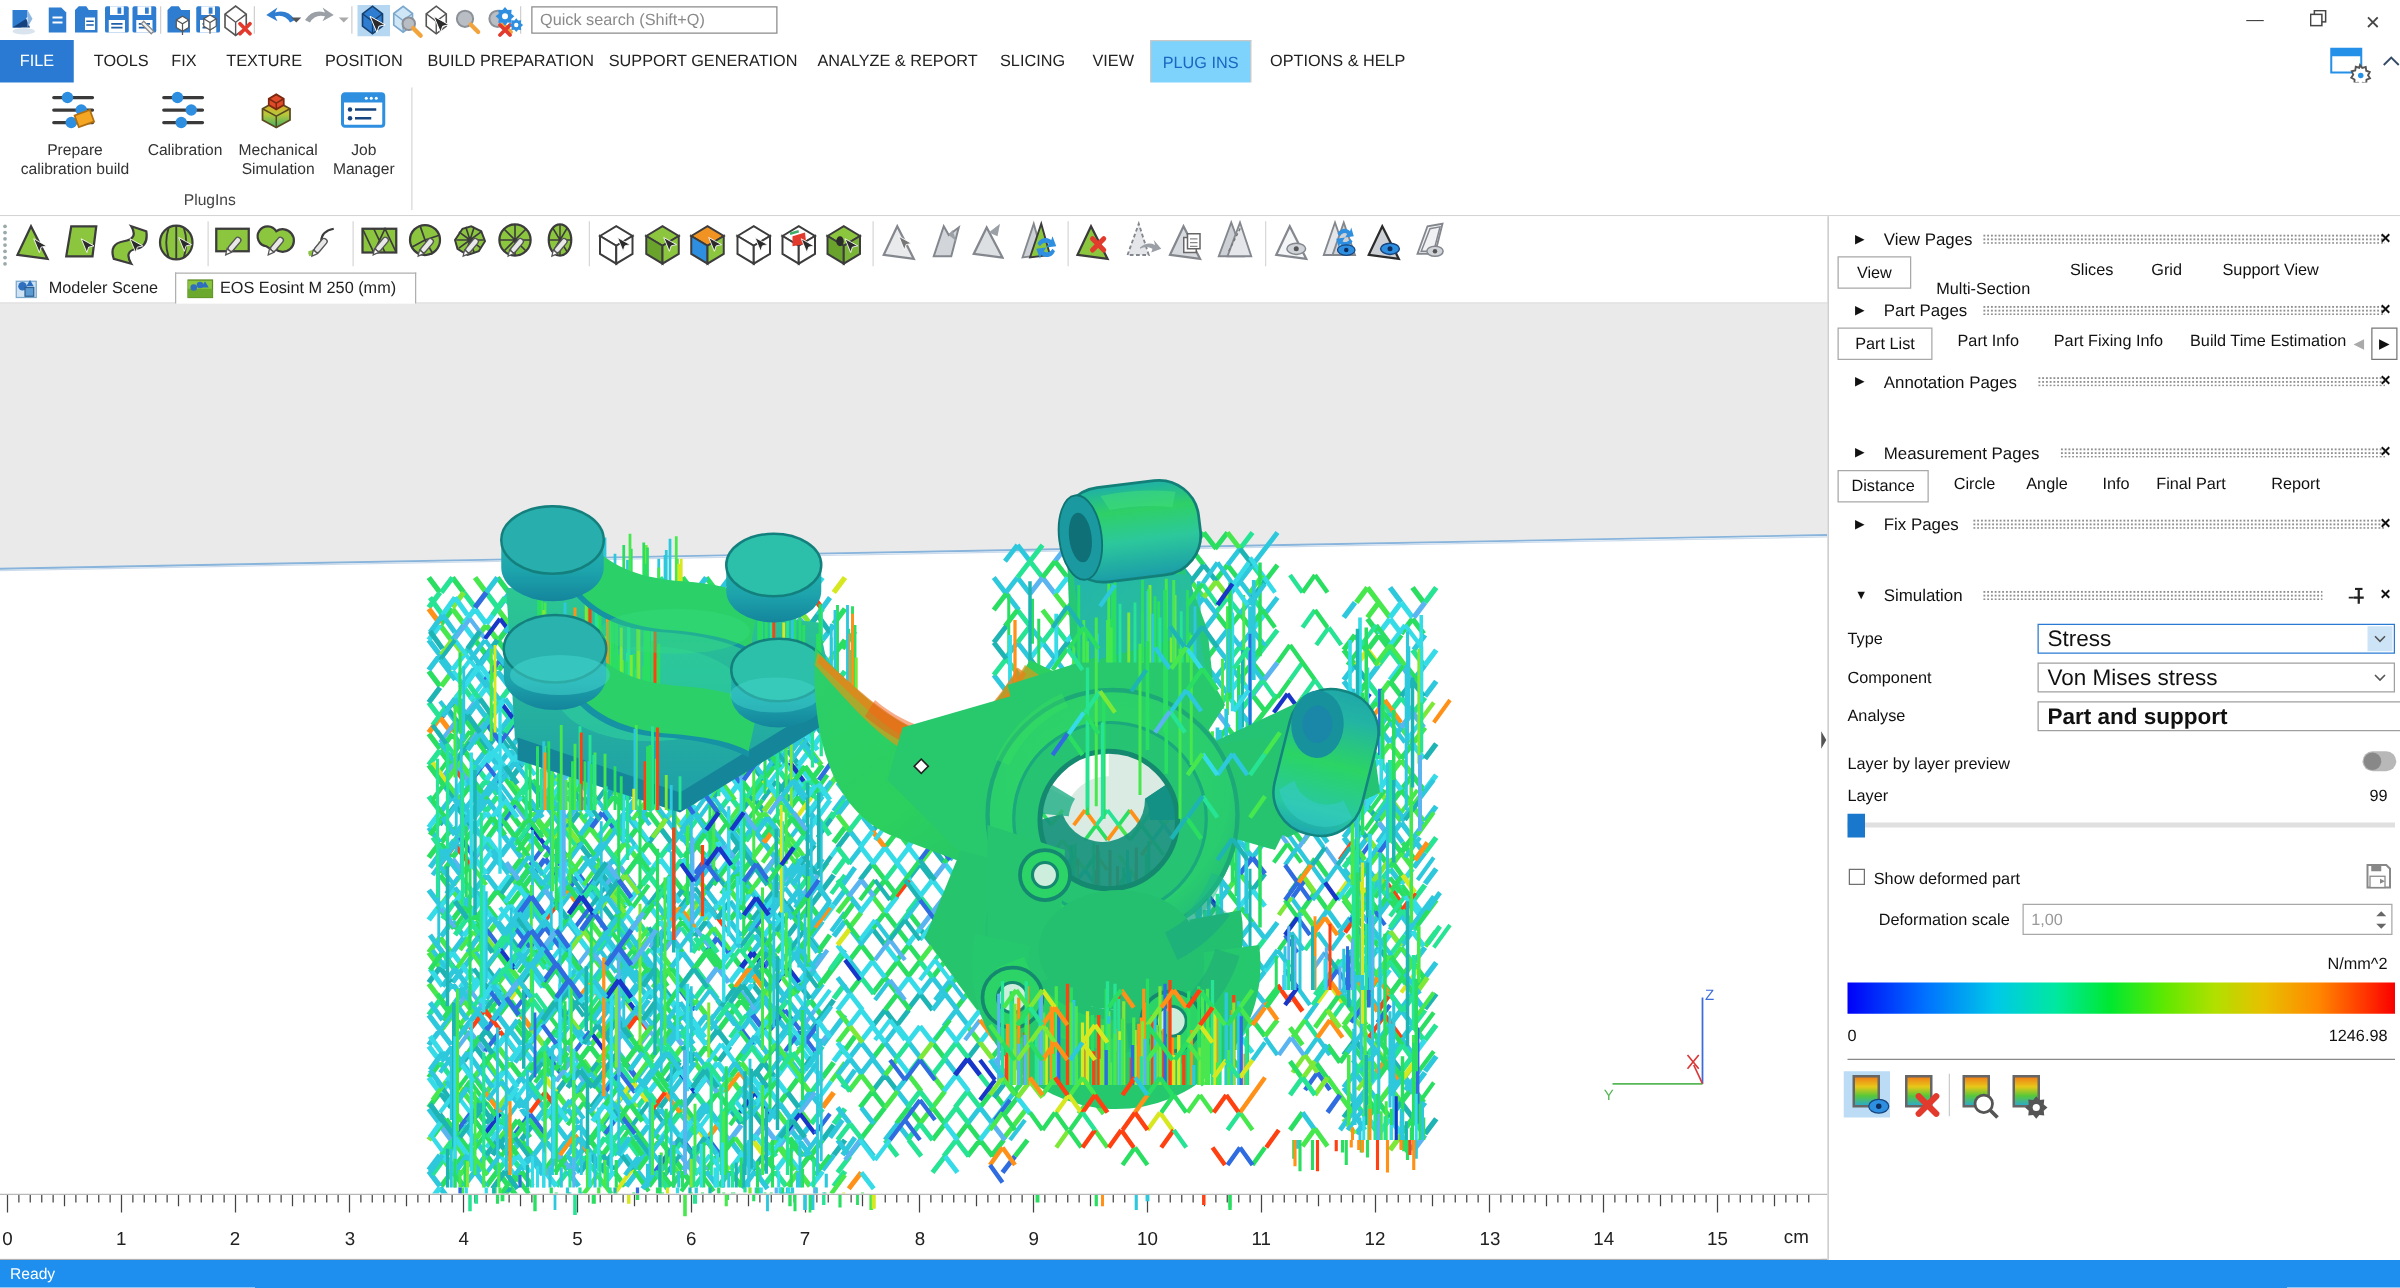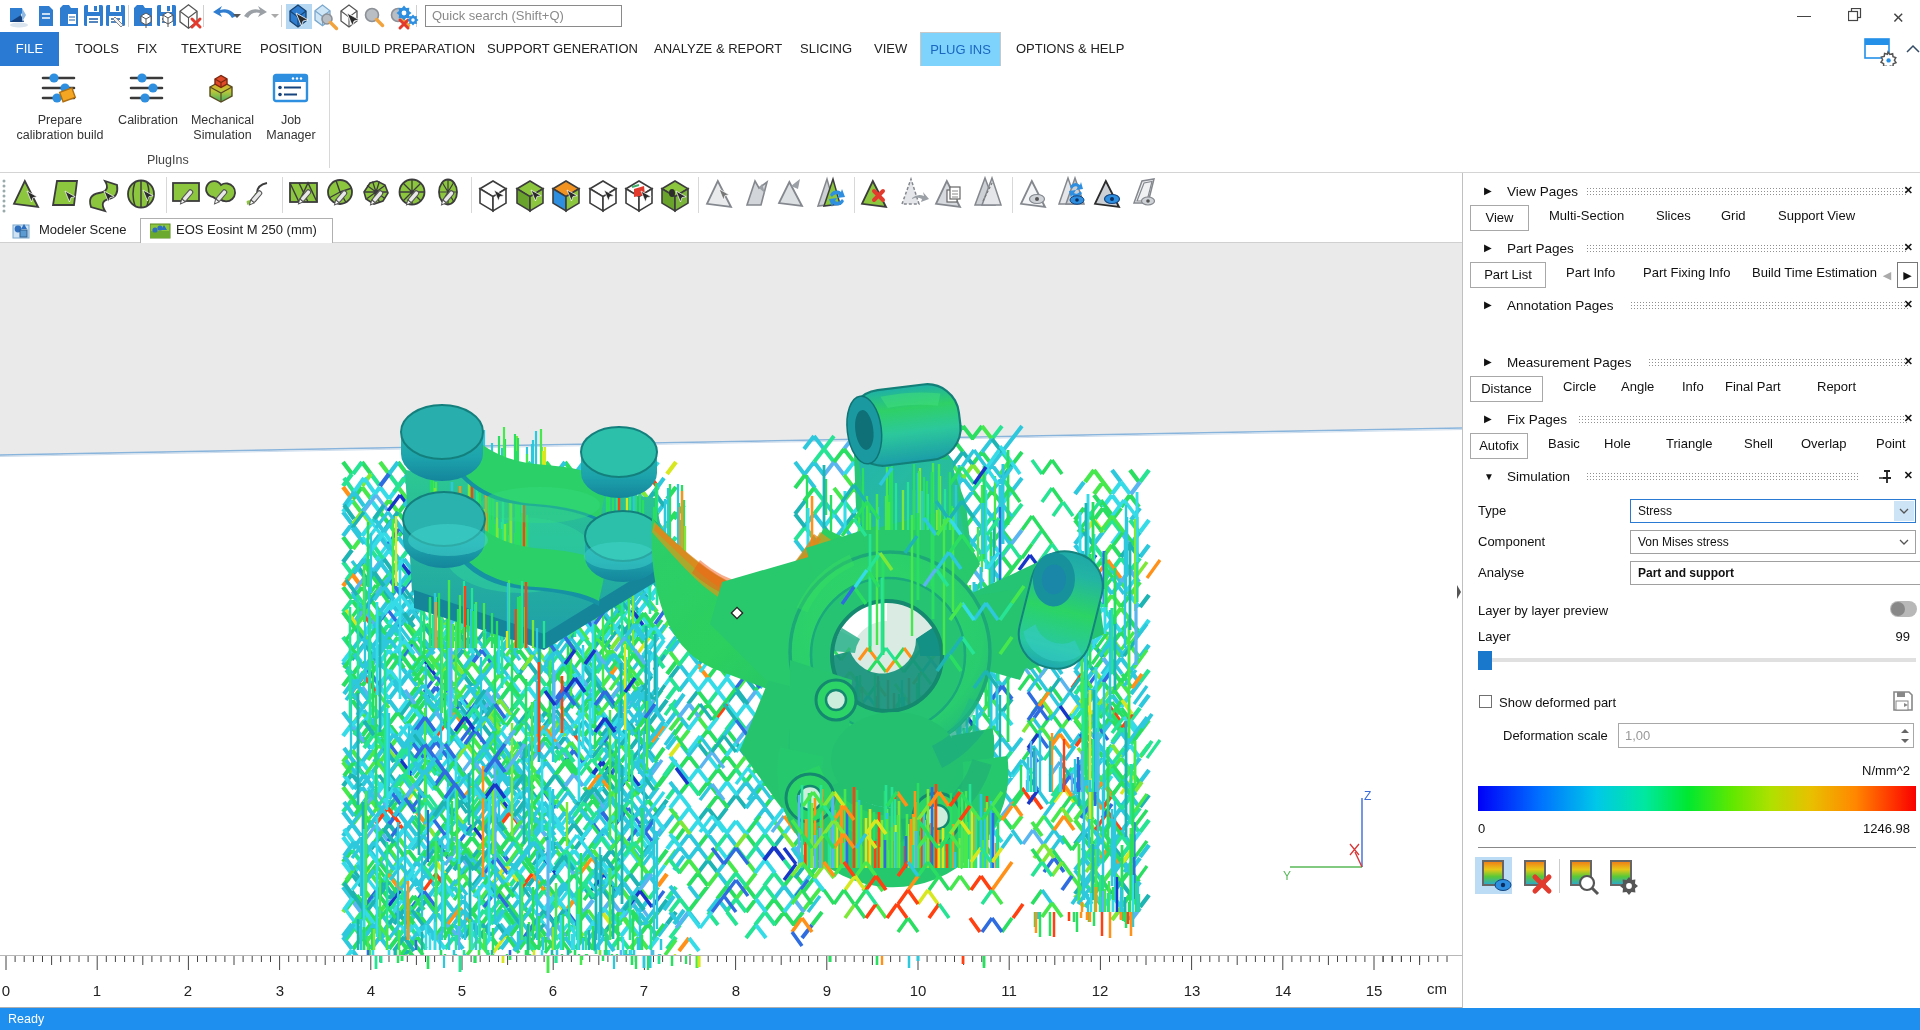--- a/index.html
+++ b/index.html
@@ -24,21 +24,21 @@
 .statusbar { position:absolute; left:0; top:1008px; width:1920px; height:22px; background:#1f8fef; color:#fff; font-size:12.5px; line-height:22px; padding-left:8px; }
 .panel { position:absolute; left:1462px; top:173px; width:458px; height:835px; background:#fff; border-left:1px solid #c0c0c0; }
 .sechead { position:absolute; left:7px; width:449px; height:19px; }
 .sechead .tri { position:absolute; left:14px; top:3px; font-size:10px; color:#111; }
 .sechead .t { position:absolute; left:37px; top:2px; font-size:13.5px; color:#111; }
 .sechead .dots { position:absolute; top:5px; height:8px; background-image:radial-gradient(#909090 26%, transparent 30%); background-size:3px 3px; }
 .sechead .x { position:absolute; right:6px; top:2px; font-size:11px; color:#111; font-weight:bold; }
 .ptabs { position:absolute; left:7px; width:449px; height:28px; font-size:13px; color:#111; }
 .ptab { position:absolute; top:5px; }
 .ptab-a { border:1px solid #a8a8a8; background:#fff; text-align:center; }
-.drop { position:absolute; height:24px; border:1px solid #a0a0a0; background:#fff; font-size:12px; color:#111; line-height:22px; padding-left:7px; }
+.drop { position:absolute; height:24px; border:1px solid #a0a0a0; background:#fff; font-size:18px; color:#111; line-height:22px; padding-left:7px; }
 .droparr { position:absolute; right:1px; top:1px; width:20px; height:20px; }
 .plabel { position:absolute; font-size:13px; color:#111; }
 </style>
 </head>
 <body>
 
 <div class="titlebar">
   <div class="winbtn" style="left:1797px; top:7px;">—</div>
   <svg class="winbtn" style="left:1848px; top:8px;" width="14" height="14">
       <rect x="3.5" y="0.5" width="9" height="9" fill="none" stroke="#444" stroke-width="1.2"></rect>
@@ -899,21 +899,21 @@
 <div class="panel" id="panel">
 
   <div class="sechead" style="top:9px;">
       <span class="tri">▶</span>
       <span class="t">View Pages</span>
       <span class="dots" style="left:116px; width:322px;"></span>
       <span class="x">✕</span>
     </div>
   <div class="ptabs" style="top:30px;">
     <div class="ptab ptab-a" style="left:0px; top:2px; width:59px; height:26px; line-height:24px;">View</div>
-    <div class="ptab" style="left:79px;">Multi-Section</div>
+    <div class="ptab" style="left:79px;margin-top:15px;">Multi-Section</div>
     <div class="ptab" style="left:186px;">Slices</div>
     <div class="ptab" style="left:251px;">Grid</div>
     <div class="ptab" style="left:308px;">Support View</div>
   </div>
 
   <div class="sechead" style="top:66px;">
       <span class="tri">▶</span>
       <span class="t">Part Pages</span>
       <span class="dots" style="left:116px; width:322px;"></span>
       <span class="x">✕</span>
@@ -948,29 +948,20 @@
     <div class="ptab" style="left:255px;">Final Part</div>
     <div class="ptab" style="left:347px;">Report</div>
   </div>
 
   <div class="sechead" style="top:237px;">
       <span class="tri">▶</span>
       <span class="t">Fix Pages</span>
       <span class="dots" style="left:108px; width:330px;"></span>
       <span class="x">✕</span>
     </div>
-  <div class="ptabs" style="top:258px;">
-    <div class="ptab ptab-a" style="left:0px; top:2px; width:58px; height:26px; line-height:24px;">Autofix</div>
-    <div class="ptab" style="left:78px;">Basic</div>
-    <div class="ptab" style="left:134px;">Hole</div>
-    <div class="ptab" style="left:196px;">Triangle</div>
-    <div class="ptab" style="left:274px;">Shell</div>
-    <div class="ptab" style="left:331px;">Overlap</div>
-    <div class="ptab" style="left:406px;">Point</div>
-  </div>
 
   <div class="sechead" style="top:294px;">
       <span class="tri" style="top:4px;">▼</span>
       <span class="t">Simulation</span>
       <span class="dots" style="left:116px; width:272px;"></span>
     <svg style="position:absolute; right:26px; top:3px;" width="16" height="14">
         <path d="M7 1h6M10 1v7M6 8h8M10 8v5" stroke="#222" stroke-width="1.8" fill="none"></path>
         <path d="M2 8h4" stroke="#222" stroke-width="1.4"></path>
       </svg>
     <span class="x">✕</span>

